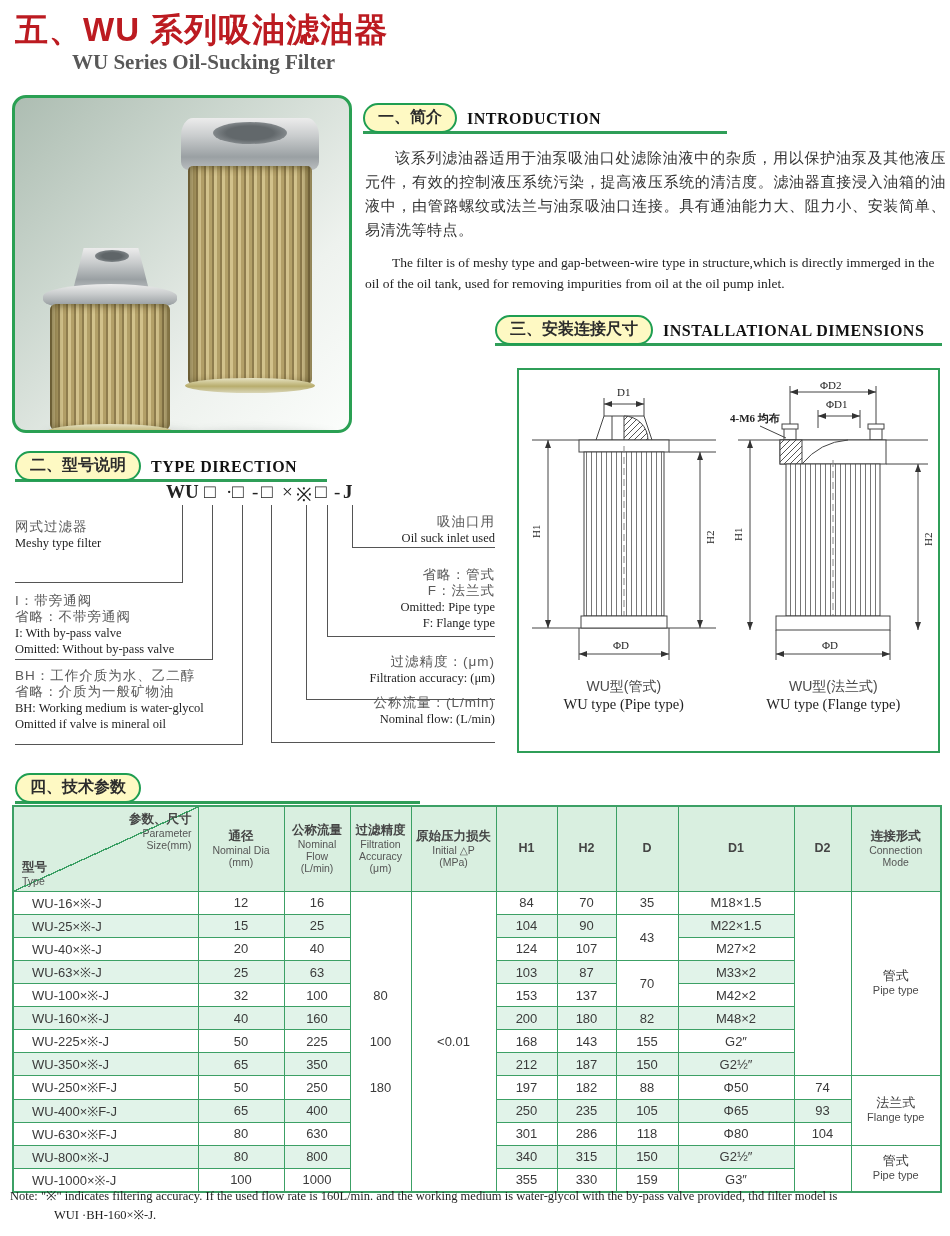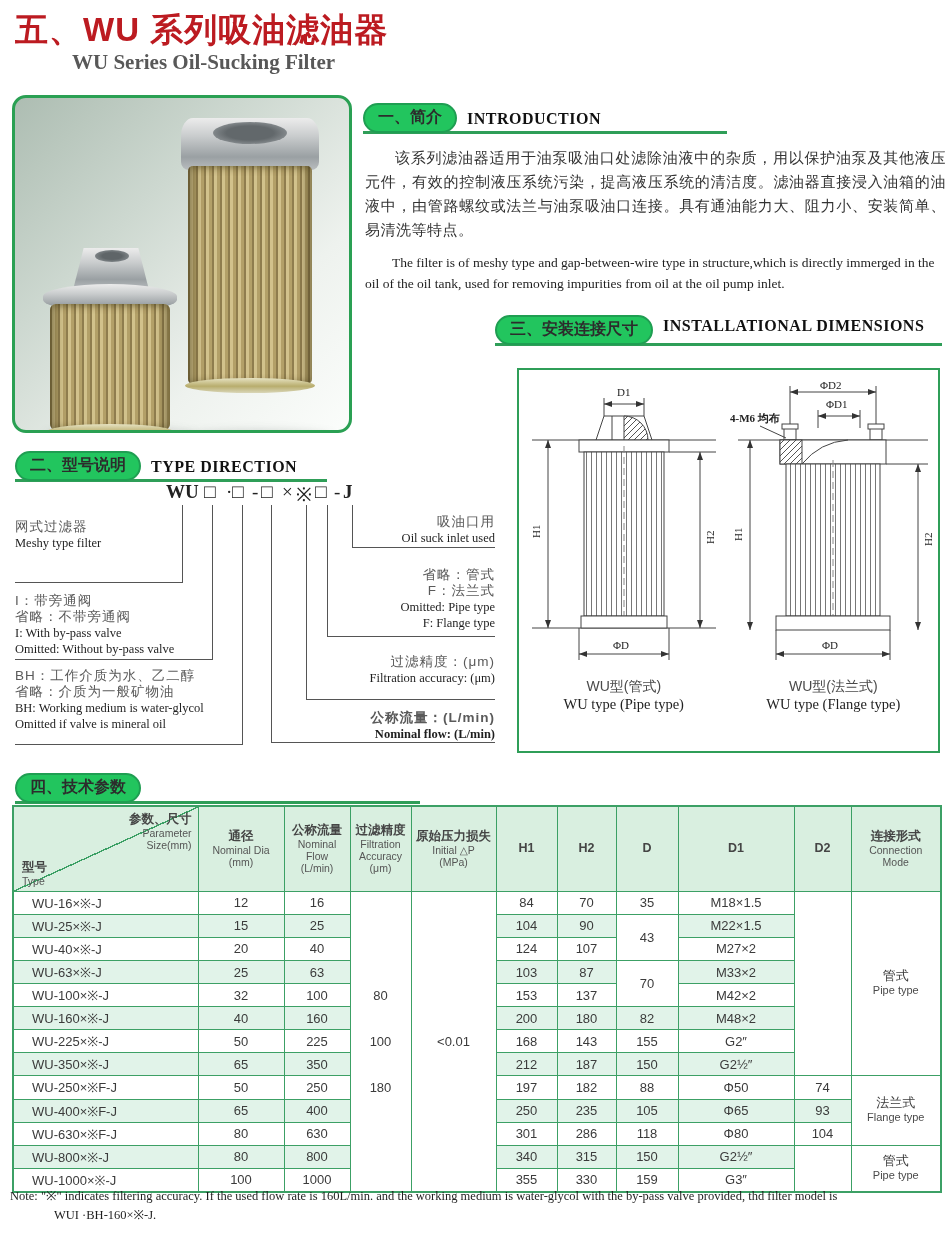--- a/index.html
+++ b/index.html
@@ -4,21 +4,21 @@
 <style>
   * { margin:0; padding:0; box-sizing:border-box; }
   html,body { width:950px; height:1236px; }
   body { position:relative; background:#fff; font-family:"Liberation Sans",sans-serif; color:#3b3b3b; overflow:hidden; }
 
   
   .page-title { position:absolute; left:15px; top:8px; font-size:33px; font-weight:bold; color:#bc1b21; letter-spacing:1px; }
   .page-subtitle { position:absolute; left:72px; top:50px; font-size:21px; font-weight:bold; color:#585858; font-family:"Liberation Serif",serif; }
 
   .sec-header { position:absolute; display:flex; align-items:flex-end; gap:10px; border-bottom:3px solid #2f9e58; padding-bottom:1px; }
-  .pill { border:2px solid #1f9e52; border-radius:16px; background:#22c55e; padding:2px 13px 3px; font-size:16px; font-weight:bold; color:#2c2c2c; white-space:nowrap; position:relative; top:3px; }
+  .pill { border:2px solid #1f9e52; border-radius:16px; background:#fef9c3; padding:2px 13px 3px; font-size:16px; font-weight:bold; color:#2c2c2c; white-space:nowrap; position:relative; top:3px; }
   .sec-en { font-family:"Liberation Serif",serif; font-weight:bold; font-size:16px; color:#111; letter-spacing:.5px; white-space:nowrap; padding-bottom:2px; }
 
   
   .photo { position:absolute; left:12px; top:95px; width:340px; height:338px; border:3px solid #2aa053; border-radius:14px; background:linear-gradient(135deg,#adbdb2 0%,#cdd8d0 35%,#eef2ee 70%,#fbfdfb 100%); overflow:hidden; }
   .f-group { position:absolute; }
   .pleats { background:repeating-linear-gradient(90deg,#8f7d4e 0 2px,#d2c28c 2px 5px,#b3a068 5px 8px); box-shadow:inset 6px 0 8px rgba(60,50,20,.45), inset -6px 0 8px rgba(60,50,20,.45); }
   .metal { background:linear-gradient(180deg,#ececec 0%,#c9cccd 35%,#9aa0a3 75%,#b9bdbf 100%); }
   .shadow-ell { position:absolute; background:rgba(40,50,45,.18); border-radius:50%; filter:blur(4px); }
 
   
@@ -92,21 +92,21 @@
   </div>
 </div>
 
 <div class="sec-header" style="left:363px;top:100px;width:364px;">
   <span class="pill">一、简介</span>
   <span class="sec-en">INTRODUCTION</span>
 </div>
 <div style="position:absolute;left:365px;top:146px;width:581px;font-size:15px;line-height:24px;color:#333;text-align:justify;text-indent:2em;letter-spacing:.5px;">该系列滤油器适用于油泵吸油口处滤除油液中的杂质，用以保护油泵及其他液压元件，有效的控制液压系统污染，提高液压系统的清洁度。滤油器直接浸入油箱的油液中，由管路螺纹或法兰与油泵吸油口连接。具有通油能力大、阻力小、安装简单、易清洗等特点。</div>
 <div style="position:absolute;left:365px;top:252px;width:581px;font-size:13.5px;line-height:21px;color:#1e1e1e;font-family:'Liberation Serif',serif;text-indent:2em;">The filter is of meshy type and gap-between-wire type in structure,which is directly immerged in the oil of the oil tank, used for removing impurities from oil at the oil pump inlet.</div>
 
-<div class="sec-header" style="left:495px;top:312px;width:447px;align-items:center;">
+<div class="sec-header" style="left:495px;top:312px;width:447px;">
   <span class="pill">三、安装连接尺寸</span>
   <span class="sec-en">INSTALLATIONAL DIMENSIONS</span>
 </div>
 
 <div class="install-box">
 
   <div class="draw-col">
     <svg width="200" height="300" viewBox="0 0 200 300">
       <defs>
         <pattern id="pl1" width="5" height="8" patternUnits="userSpaceOnUse">
@@ -261,21 +261,21 @@
   <div class="tlabel right" style="left:280px;top:96px;width:215px;">
     <div class="tl-cn">省略：管式</div>
     <div class="tl-cn">F：法兰式</div>
     <div class="tl-en">Omitted: Pipe type</div>
     <div class="tl-en">F: Flange type</div>
   </div>
   <div class="tlabel right" style="left:280px;top:183px;width:215px;">
     <div class="tl-cn">过滤精度：(μm)</div>
     <div class="tl-en">Filtration accuracy: (μm)</div>
   </div>
-  <div class="tlabel right" style="left:280px;top:239px;width:215px;font-weight:bold;">
+  <div class="tlabel right" style="left:280px;top:224px;width:215px;">
     <div class="tl-cn">公称流量：(L/min)</div>
     <div class="tl-en">Nominal flow: (L/min)</div>
   </div>
 </div>
 
 <div class="sec-header" style="left:15px;top:770px;width:405px;">
   <span class="pill">四、技术参数</span>
 </div>
 
 <table class="param-table">

